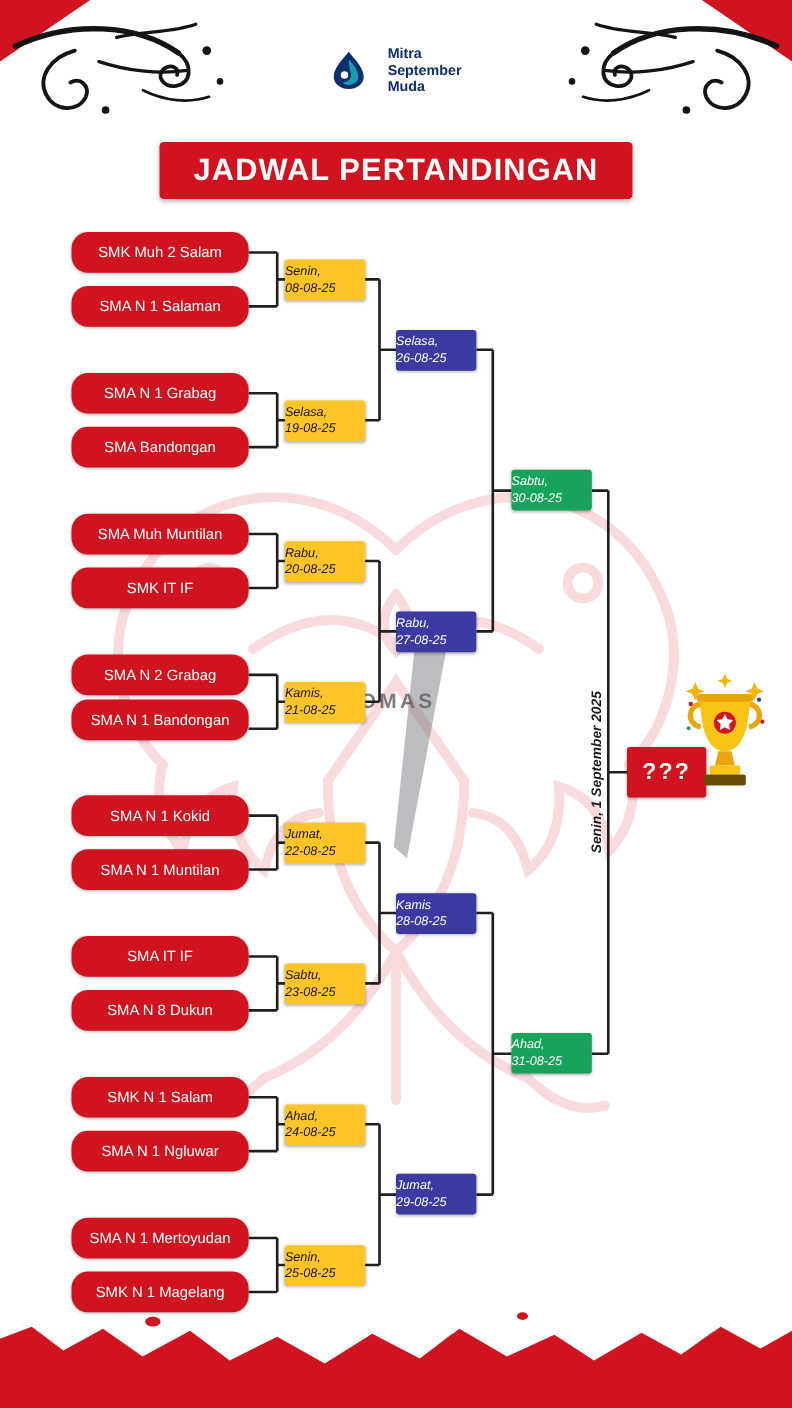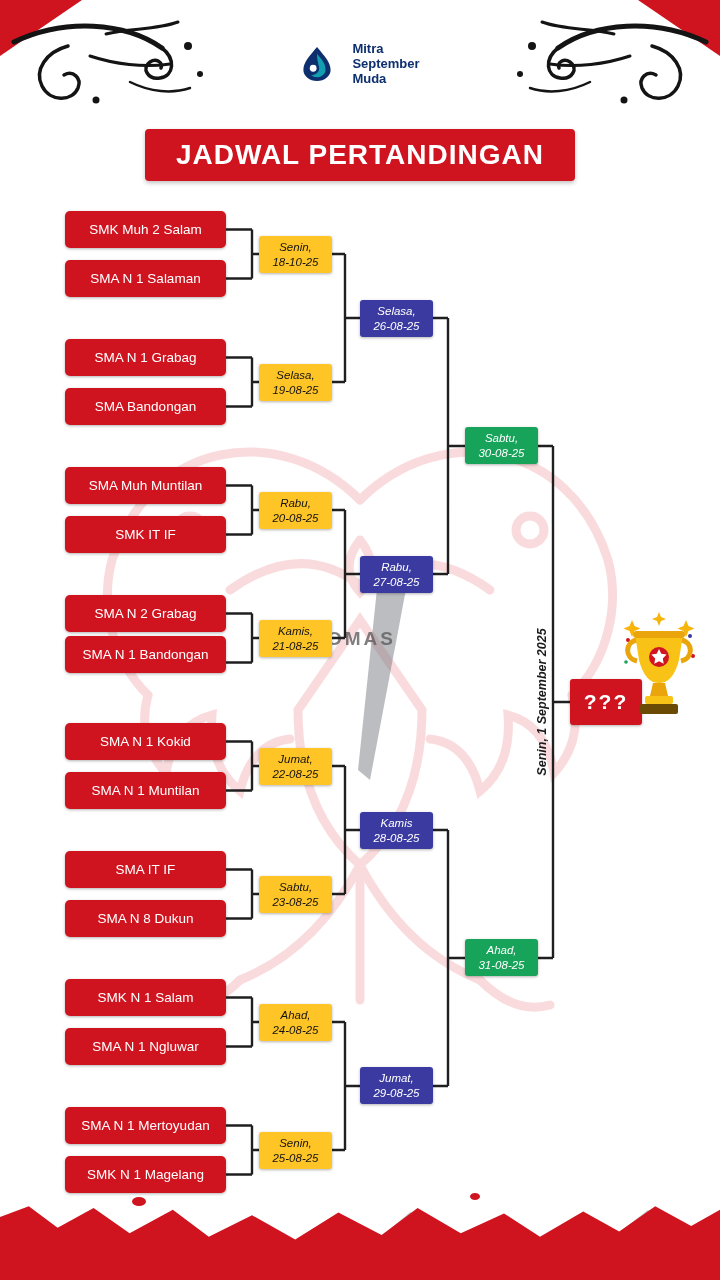--- a/index.html
+++ b/index.html
@@ -26,23 +26,23 @@
         color:var(--navy);line-height:1.14;}
 
   
   .title{position:absolute;left:145px;top:129px;width:430px;height:52px;background:var(--red);
         color:#fff;display:flex;align-items:center;justify-content:center;font-size:28px;
         font-weight:bold;letter-spacing:1px;border-radius:4px;box-shadow:0 2px 4px rgba(0,0,0,.25);}
 
   
   .team-box{position:absolute;left:65px;width:161px;height:37px;background:var(--red);
         color:#fff;display:flex;align-items:center;justify-content:center;font-size:13.5px;
-        border-radius:5px;box-shadow:0 1px 3px rgba(0,0,0,.3);text-align:center;}
+        border-radius:15px;box-shadow:0 1px 3px rgba(0,0,0,.3);text-align:center;}
   .badge{position:absolute;width:73px;height:37px;display:flex;flex-direction:column;
-        align-items:center;justify-content:center;font-size:11.5px;font-style:italic;
+        justify-content:center;font-size:11.5px;font-style:italic;
         line-height:1.3;border-radius:3px;box-shadow:0 1px 3px rgba(0,0,0,.3);}
   .badge.y{left:259px;background:var(--yellow);color:#141414;}
   .badge.b{left:360px;background:var(--blue);color:#fff;}
   .badge.g{left:465px;background:var(--green);color:#fff;}
   .winner{position:absolute;left:570px;top:679px;width:72px;height:46px;background:var(--red);
         color:#fff;display:flex;align-items:center;justify-content:center;font-size:21px;
         font-weight:bold;letter-spacing:2px;border-radius:3px;box-shadow:0 1px 3px rgba(0,0,0,.3);}
   .vdate{position:absolute;left:434px;top:693px;width:220px;height:18px;transform:rotate(-90deg);
         text-align:center;font-size:12.5px;font-style:italic;font-weight:bold;color:#1b1b1b;}
 
@@ -114,21 +114,21 @@
       M345 1022V1150M345 1086H360
       M433 318H448M433 574H448M448 318V574M448 446H465
       M433 830H448M433 1086H448M448 830V1086M448 958H465
       M538 446H553M538 958H553M553 446V958M553 702H570"></path>
   </svg>
 
   <div class="team-box" style="top:211px">SMK Muh 2 Salam</div>
   <div class="team-box" style="top:260px">SMA N 1 Salaman</div>
   <div class="badge y" style="top:236px">
     <span>Senin,</span>
-    <span>18-10-25</span>
+    <span>08-08-25</span>
   </div>
 
   <div class="team-box" style="top:339px">SMA N 1 Grabag</div>
   <div class="team-box" style="top:388px">SMA Bandongan</div>
   <div class="badge y" style="top:364px">
     <span>Selasa,</span>
     <span>19-08-25</span>
   </div>
 
   <div class="team-box" style="top:516px">SMK IT IF</div>

